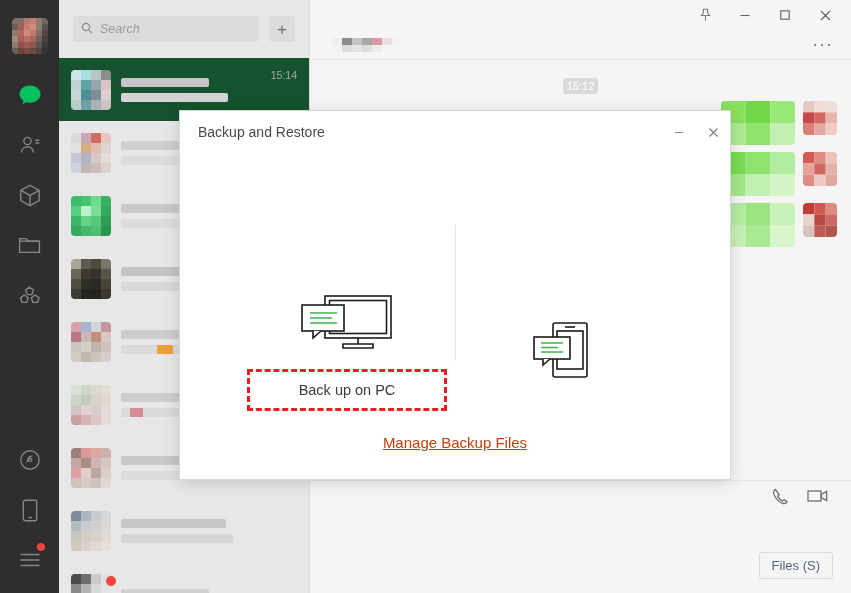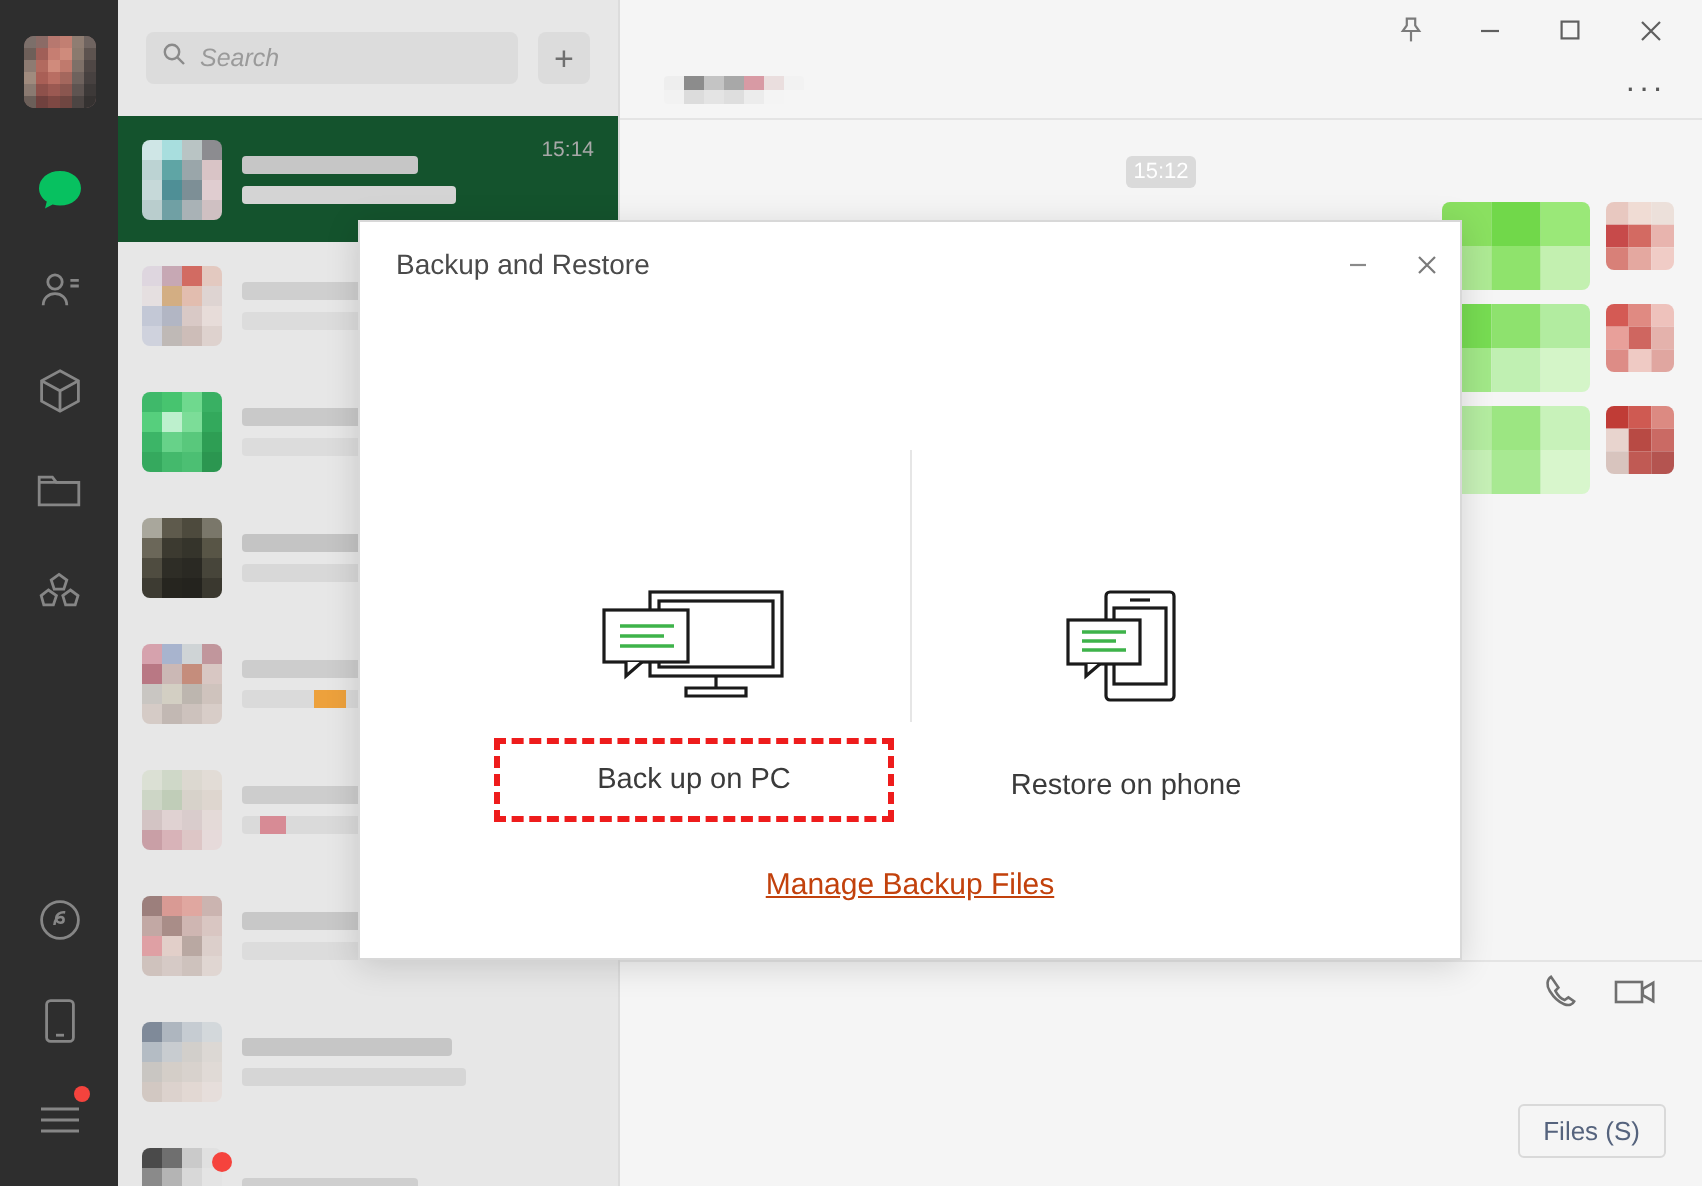--- a/index.html
+++ b/index.html
@@ -821,20 +821,19 @@
         <span class="opt-ico">
           <svg width="96" height="58" viewBox="0 0 96 58" fill="none" stroke="#1a1a1a" stroke-width="1.6">
             <rect x="38" y="2" width="34" height="54" rx="2" fill="#ffffff"></rect>
             <rect x="42" y="10" width="26" height="38" fill="#ffffff"></rect>
             <path d="M50 6h10"></path>
             <rect x="19" y="16" width="36" height="22" fill="#ffffff"></rect>
             <path d="M28 38v6l7-6" fill="#ffffff"></path>
             <path d="M26 22h22M26 26.5h17M26 31h22" stroke="#3eb34a" stroke-width="1.7"></path>
           </svg>
         </span>
-        <div class="opt-label">Restore on phone</div>
       </div>
 
       <a id="manage-link" href="#">Manage Backup Files</a>
     </div>
   </div>
 
 </div>
 
 </body></html>

